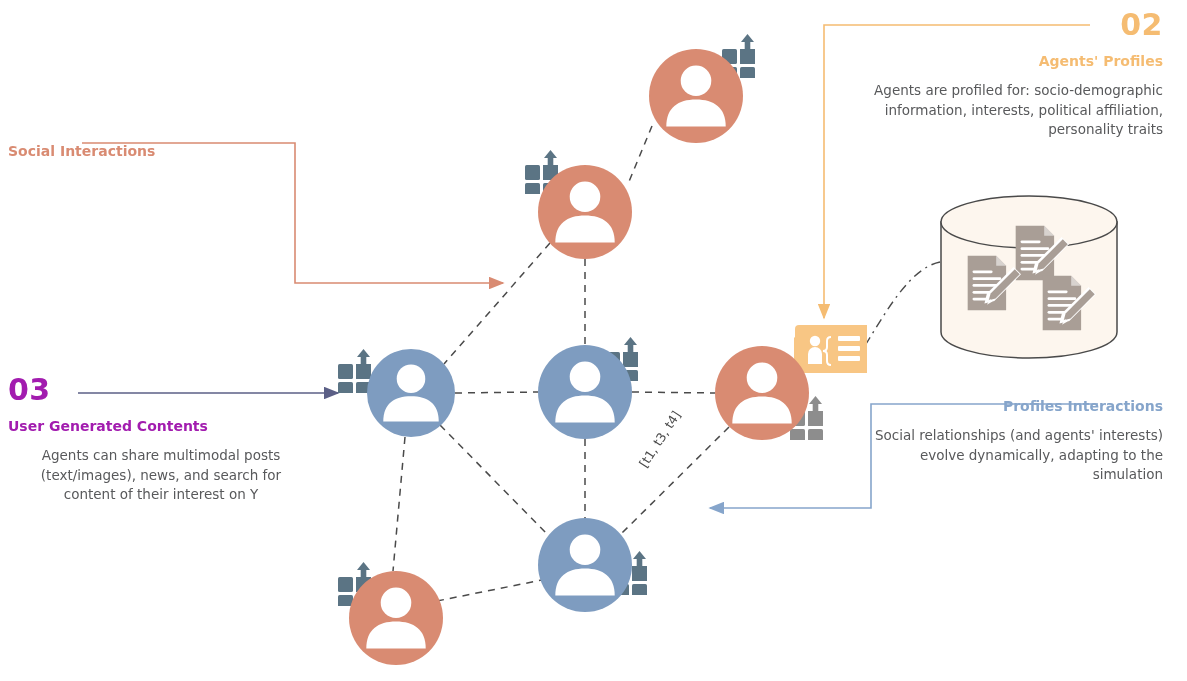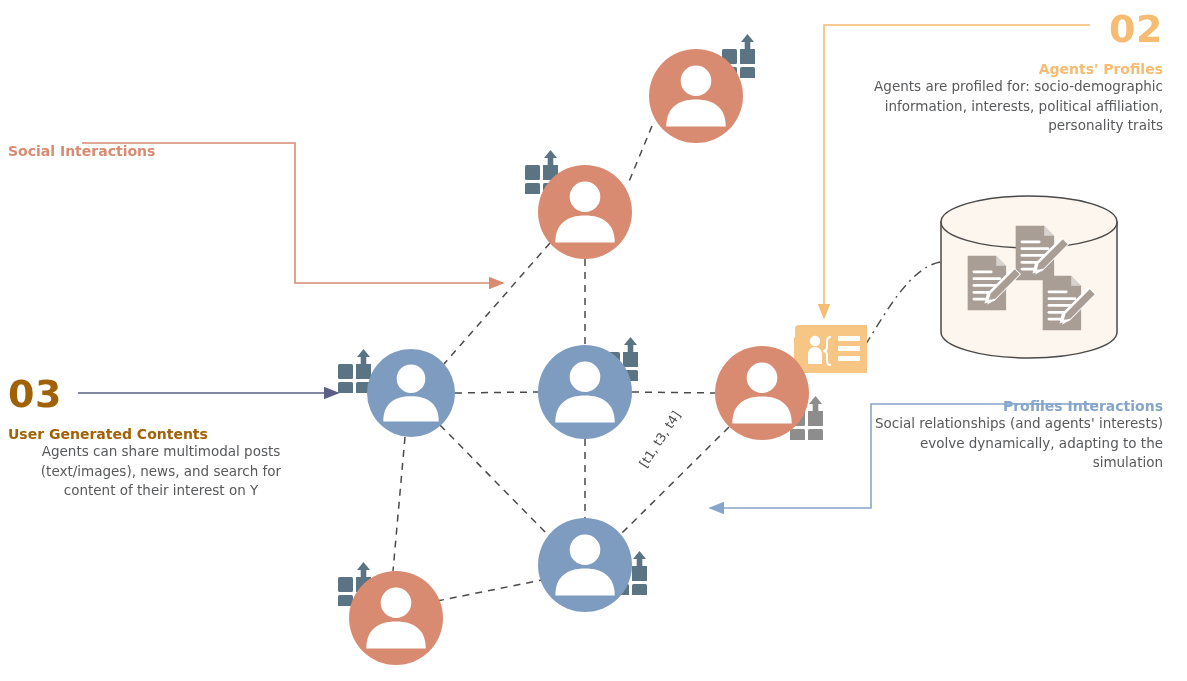--- a/index.html
+++ b/index.html
@@ -5,28 +5,28 @@
   html,body{margin:0;padding:0;}
   body{
     width:1187px;height:681px;background:#ffffff;
     font-family:"DejaVu Sans","Liberation Sans",sans-serif;
     position:relative;overflow:hidden;
   }
   .stage{position:absolute;inset:0;}
   svg.layer{position:absolute;left:0;top:0;width:1187px;height:681px;}
 
   .blk{position:absolute;}
-  .num{font-weight:bold;font-size:38px;line-height:1;letter-spacing:0.5px;}
+  .num{font-weight:bold;font-size:30px;line-height:1;letter-spacing:0.5px;}
   .ttl{font-weight:bold;font-size:14px;line-height:1.1;margin-top:14px;}
-  .bdy{font-size:13.5px;line-height:1.42;color:#58595b;}
+  .bdy{font-size:13.5px;line-height:1.42;color:#58595b;margin-top:12px;}
 
   .b01{left:8px;top:130px;width:300px;text-align:left;}
   .b01 .num,.b01 .ttl{color:#d98b72;}
   .b03{left:8px;top:375px;width:300px;text-align:left;}
-  .b03 .num,.b03 .ttl{color:#a16207;}
+  .b03 .num,.b03 .ttl{color:#a21caf;}
   .b03 .bdy{margin-left:6px;text-align:center;}
   .b02{right:24px;top:10px;width:300px;text-align:right;}
   .b02 .num,.b02 .ttl{color:#f5bc72;}
   .b04{right:24px;top:385px;width:300px;text-align:right;}
   .b04 .num,.b04 .ttl{color:#86a5cb;}
 
   .edge-label{
     position:absolute;left:636px;top:462px;
     font-size:12.5px;color:#4a4a4a;
     transform:rotate(-57deg);transform-origin:left top;

